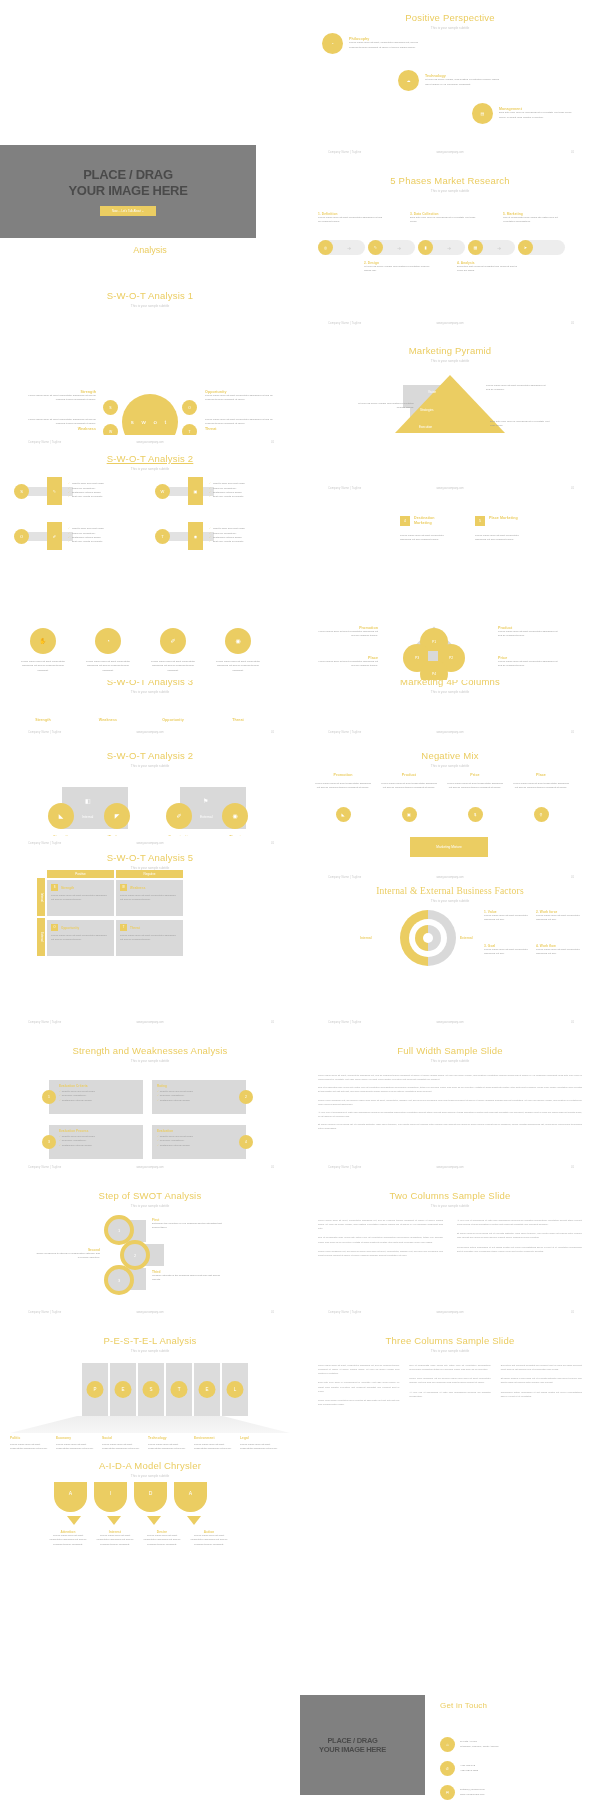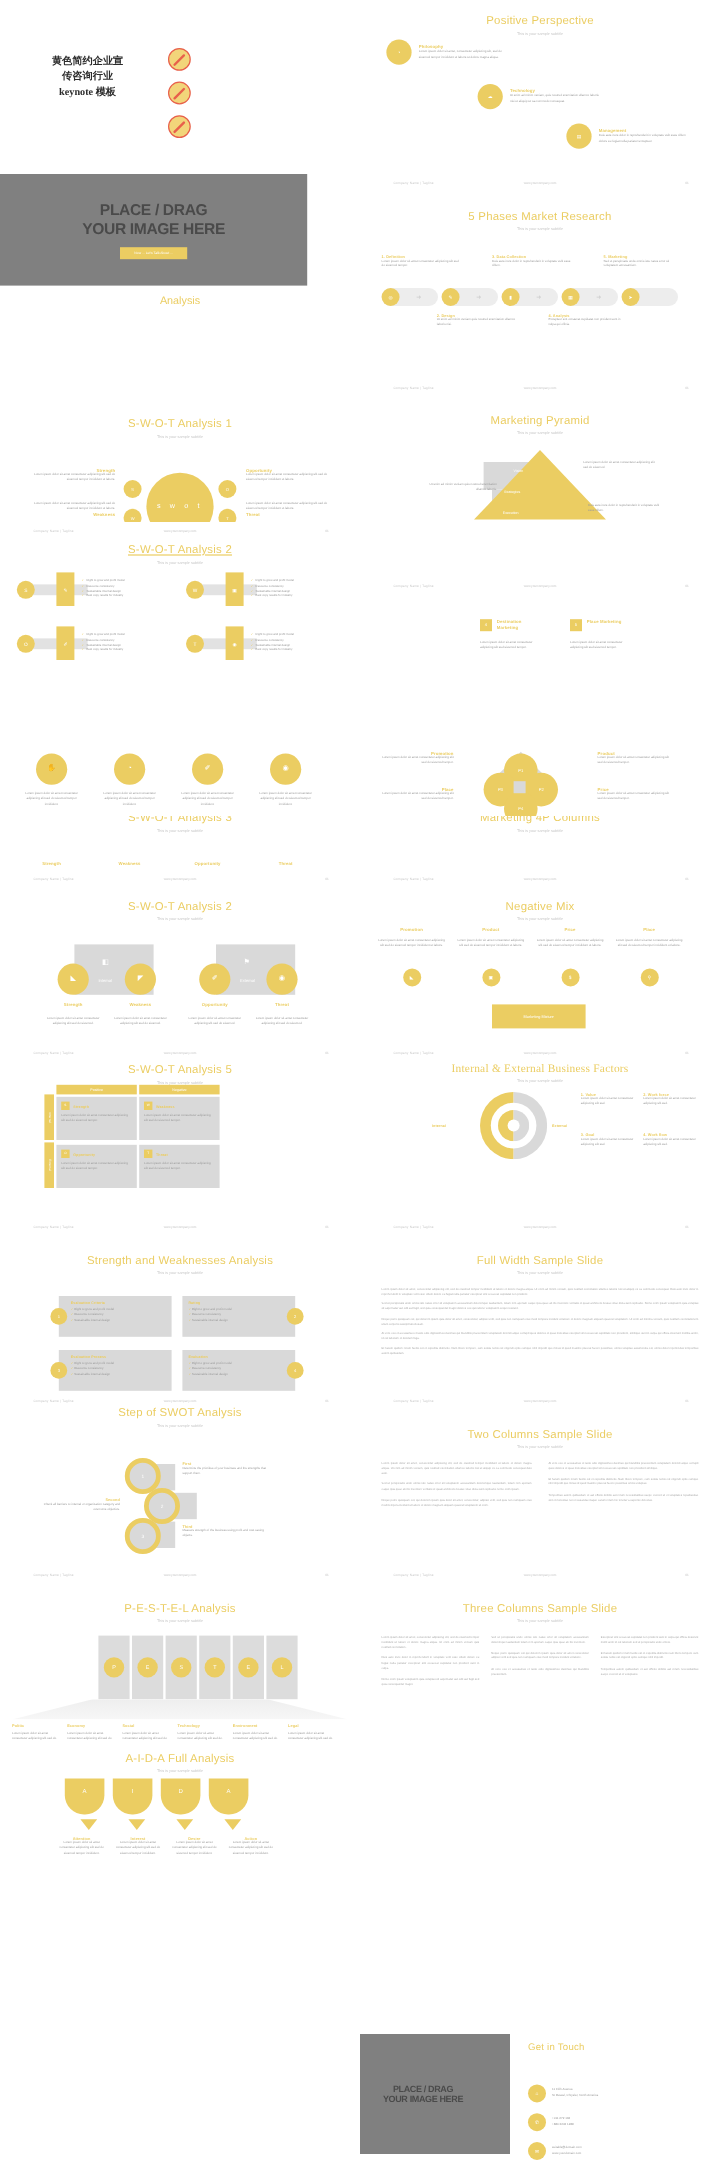--- a/index.html
+++ b/index.html
@@ -73,32 +73,20 @@
   .aida-top { height:30px; background:#EBCD62; border-radius:0 0 16px 16px; position:relative;}
   .tri { width:0;height:0;border-left:7px solid transparent;border-right:7px solid transparent;border-top:9px solid #EBCD62;}
 
   .para { color:#a8a8a8; font-size:2.3px; line-height:1.8; text-align:justify;}
 </style>
 </head>
 <body>
 
 <div class="sheet">
 
-  <div id="cover">
-    <div class="cover-title">
-      <div>黄色简约企业宣</div>
-      <div>传咨询行业</div>
-      <div>keynote 模板</div>
-    </div>
-    <div class="cover-icons">
-      <div class="badge"></div>
-      <div class="badge"></div>
-      <div class="badge"></div>
-    </div>
-  </div>
 
   <div class="slide" style="left:300px;top:0;">
     <div class="slide-title" style="margin-top:12px;">Positive Perspective</div>
     <div class="slide-sub">This is your sample subtitle</div>
 
     <div style="position:absolute;left:22px;top:33px;display:flex;align-items:center;">
       <div class="circ" style="width:21px;height:21px;">
           <span class="ico">◔</span>
         </div>
       <div style="margin-left:6px;width:78px;">
@@ -196,21 +184,21 @@
     </div>
     <div style="position:absolute;left:157px;top:116px;width:66px;">
       <div class="lbl sm">4. Analysis</div>
       <div class="body-txt">Excepteur sint occaecat cupidatat non proident sunt in culpa qui officia.</div>
     </div>
   </div>
 
   <div class="section-title" style="top:245px;left:0;width:300px;">Analysis</div>
 
   <div class="slide" style="left:0;top:290px;">
-    <div class="slide-title" style="margin-top:58px;">S-W-O-T Analysis 1</div>
+    <div class="slide-title" style="">S-W-O-T Analysis 1</div>
     <div class="slide-sub">This is your sample subtitle</div>
     <div class="swot-core" style="left:122px;top:104px;">s w o t</div>
     <div class="mini" style="left:103px;top:110px;">S</div>
     <div class="mini" style="left:103px;top:134px;">W</div>
     <div class="mini" style="left:182px;top:110px;">O</div>
     <div class="mini" style="left:182px;top:134px;">T</div>
     <div style="position:absolute;left:28px;top:100px;width:68px;text-align:right;">
       <div class="lbl">Strength</div>
       <div class="body-txt">Lorem ipsum dolor sit amet consectetur adipiscing elit sed do eiusmod tempor incididunt ut labore.</div>
     </div>
@@ -511,21 +499,21 @@
         </div>
       <div style="width:58px;display:flex;justify-content:center;">
           <div class="circ" style="width:15px;height:15px;">
             <span class="ico">⚲</span>
           </div>
         </div>
     </div>
     <div class="yel" style="position:absolute;left:110px;top:112px;width:78px;height:20px;display:flex;align-items:center;justify-content:center;color:#fff;font-size:3.2px;text-align:center;line-height:1.4;">Marketing Mixture</div>
   </div>
 
-  <div class="slide" style="left:0;top:870px;">
+  <div class="slide" style="left:0;top:836px;">
     <div class="hdr">
       <span class="l">Company Name | Tagline</span>
       <span class="c">www.yourcompany.com</span>
       <span class="r">01</span>
     </div>
     <div class="slide-title" style="margin-top:16px;">S-W-O-T Analysis 5</div>
     <div class="slide-sub">This is your sample subtitle</div>
 
     <div class="yel" style="position:absolute;left:37px;top:42px;width:8px;height:38px;color:#fff;font-size:2.6px;writing-mode:vertical-rl;display:flex;align-items:center;justify-content:center;">Internal</div>
     <div class="yel" style="position:absolute;left:37px;top:82px;width:8px;height:38px;color:#fff;font-size:2.6px;writing-mode:vertical-rl;display:flex;align-items:center;justify-content:center;">External</div>
@@ -682,21 +670,21 @@
       <p class="para">Et harum quidem rerum facilis est et expedita distinctio. Nam libero tempore, cum soluta nobis est eligendi optio cumque nihil impedit quo minus id quod maxime placeat facere possimus, omnis voluptas assumenda est, omnis dolor repellendus temporibus autem quibusdam.</p>
     </div>
   </div>
 
   <div class="slide" style="left:0;top:1160px;">
     <div class="hdr">
       <span class="l">Company Name | Tagline</span>
       <span class="c">www.yourcompany.com</span>
       <span class="r">01</span>
     </div>
-    <div class="slide-title" style="margin-top:12px;">Step of SWOT Analysis</div>
+    <div class="slide-title" style="margin-top:30px;">Step of SWOT Analysis</div>
     <div class="slide-sub">This is your sample subtitle</div>
 
     <div class="grey" style="position:absolute;left:112px;top:60px;width:34px;height:22px;"></div>
     <div class="grey" style="position:absolute;left:130px;top:84px;width:34px;height:22px;"></div>
     <div class="grey" style="position:absolute;left:112px;top:108px;width:34px;height:22px;"></div>
 
     <div style="position:absolute;left:104px;top:55px;width:30px;height:30px;border-radius:50%;border:4px solid #EBCD62;background:#d9d9d9;display:flex;align-items:center;justify-content:center;color:#fff;font-size:4px;">1</div>
     <div style="position:absolute;left:120px;top:80px;width:30px;height:30px;border-radius:50%;border:4px solid #EBCD62;background:#d9d9d9;display:flex;align-items:center;justify-content:center;color:#fff;font-size:4px;">2</div>
     <div style="position:absolute;left:104px;top:105px;width:30px;height:30px;border-radius:50%;border:4px solid #EBCD62;background:#d9d9d9;display:flex;align-items:center;justify-content:center;color:#fff;font-size:4px;">3</div>
 
@@ -806,21 +794,21 @@
       </div>
       <div style="flex:1;">
         <p class="para" style="margin-bottom:5px;">Excepteur sint occaecat cupidatat non proident sunt in culpa qui officia deserunt mollit anim id est laborum sed ut perspiciatis unde omnis.</p>
         <p class="para" style="margin-bottom:5px;">Et harum quidem rerum facilis est et expedita distinctio nam libero tempore cum soluta nobis est eligendi optio cumque nihil impedit.</p>
         <p class="para">Temporibus autem quibusdam et aut officiis debitis aut rerum necessitatibus saepe eveniet ut et voluptates.</p>
       </div>
     </div>
   </div>
 
   <div class="slide" style="left:0;top:1450px;height:160px;">
-    <div class="slide-title" style="margin-top:10px;">A-I-D-A Full Analysis</div>
+    <div class="slide-title" style="margin-top:10px;">A-I-D-A Model Chrysler</div>
     <div class="slide-sub">This is your sample subtitle</div>
 
     <div style="position:absolute;left:54px;top:32px;display:flex;gap:7px;">
       <div class="aida-col">
         <div class="aida-top">
           <div style="position:absolute;left:50%;top:8px;transform:translateX(-50%);color:#fff;font-size:5px;">A</div>
         </div>
       </div>
       <div class="aida-col">
         <div class="aida-top">

